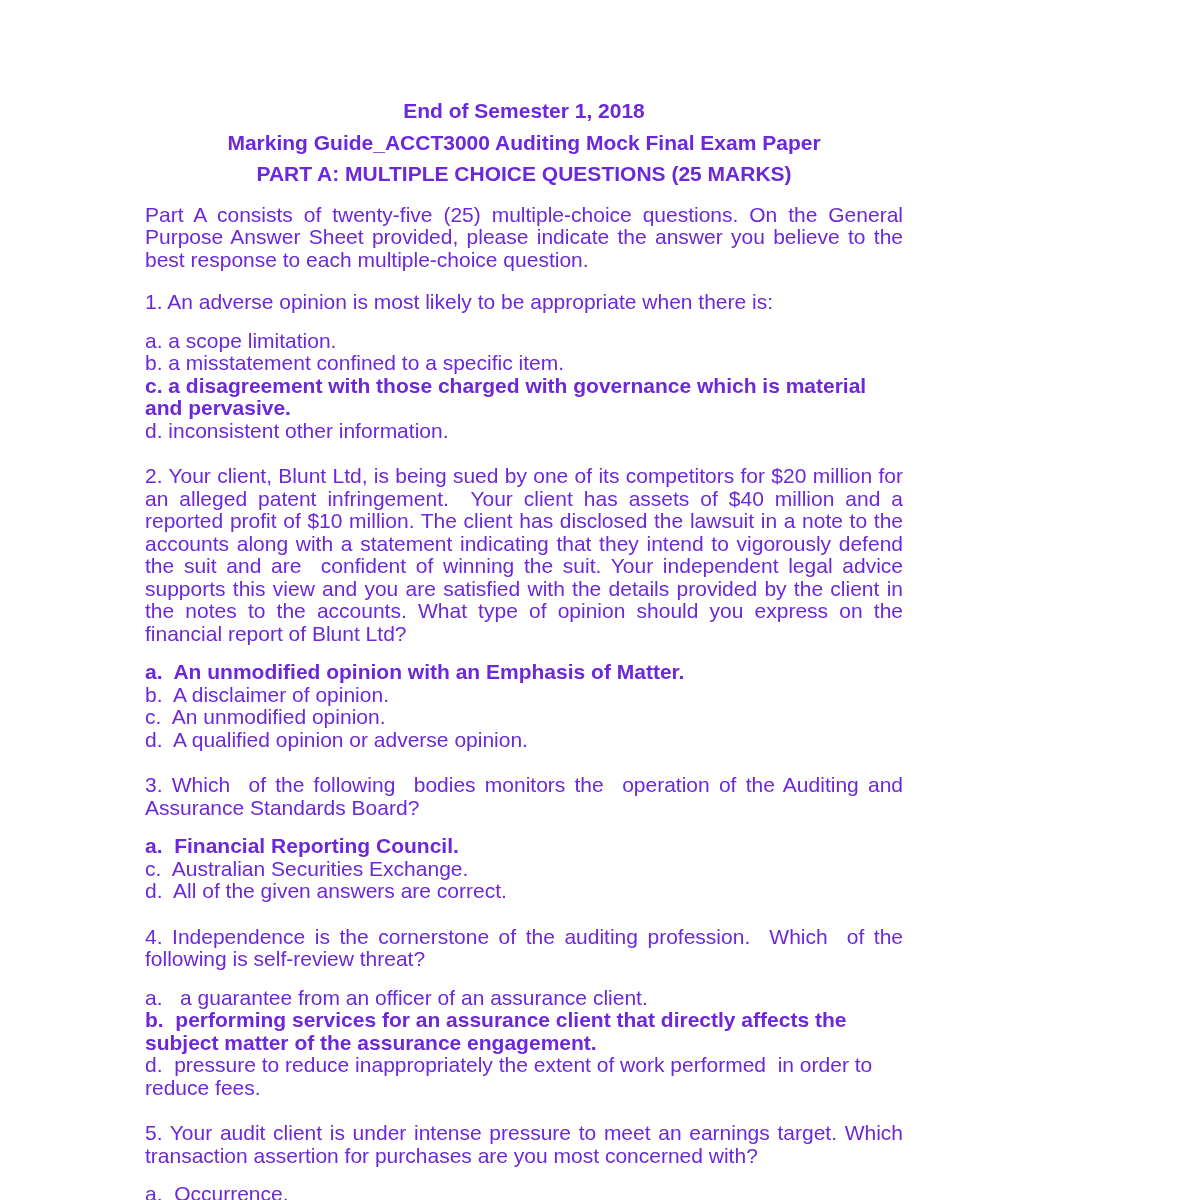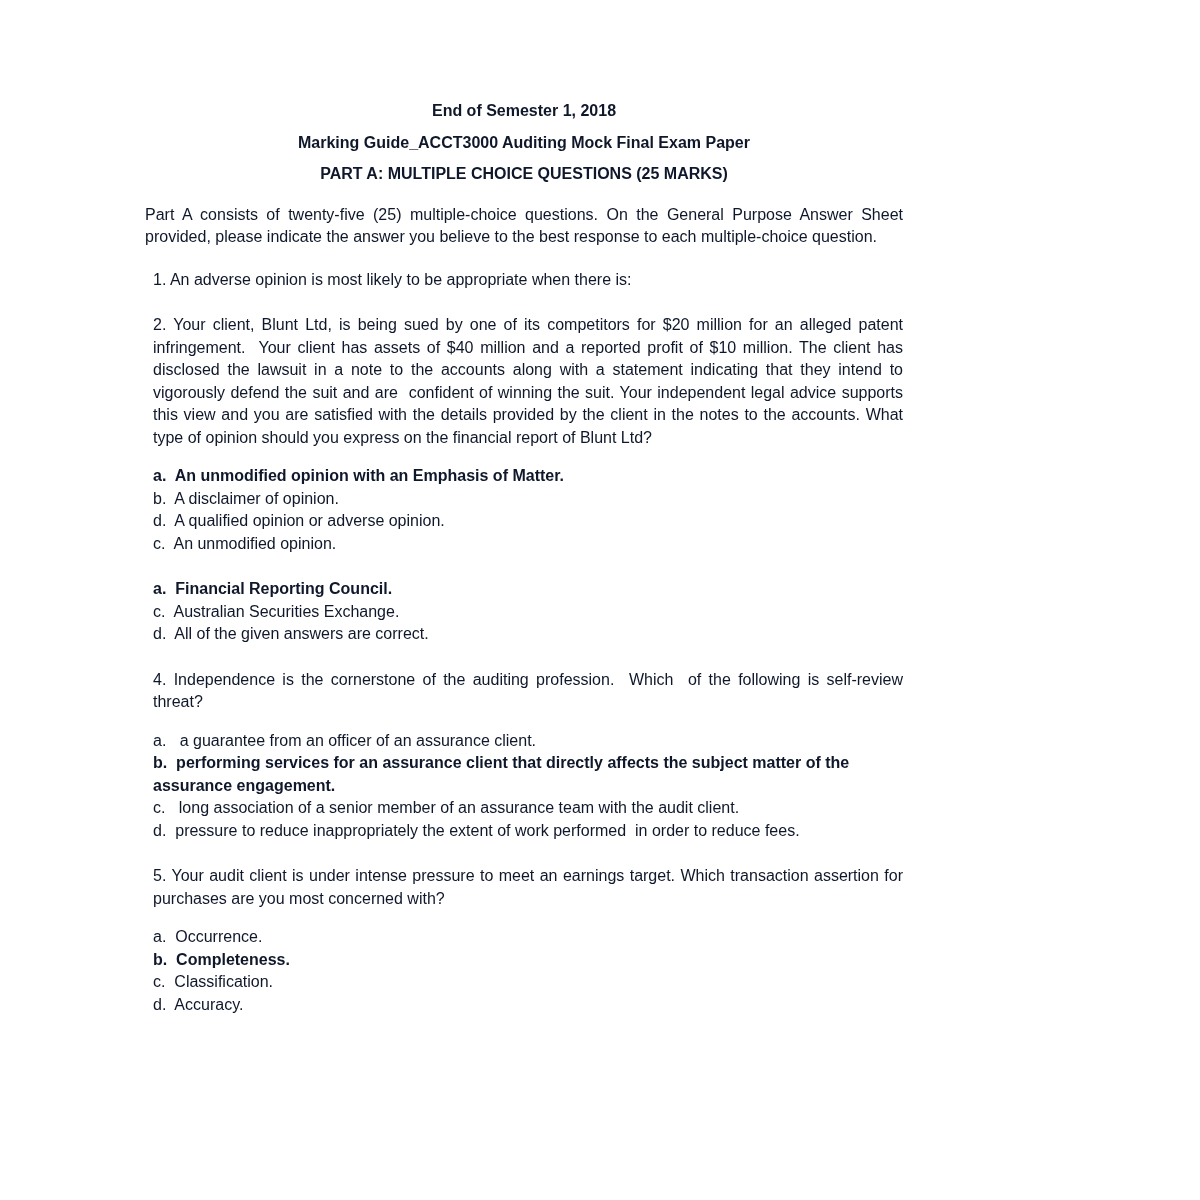--- a/index.html
+++ b/index.html
@@ -7,40 +7,40 @@
     padding: 0;
     background: #ffffff;
   }
   .page {
     width: 1048px;
     height: 1200px;
     background: #ffffff;
     box-sizing: border-box;
     padding: 100px 145px 60px 145px;
     font-family: "Liberation Sans", "DejaVu Sans", sans-serif;
-    font-size: 16px;
+    font-size: 21px;
     line-height: 22.5px;
-    color: #0f172a;
+    color: #6d28d9;
     overflow: hidden;
   }
   .title {
     text-align: center;
     font-weight: bold;
     margin: 0 0 9px 0;
   }
   .title.last {
     margin-bottom: 18px;
   }
   .intro {
     margin: 4px 0 20px 0;
     text-align: justify;
     white-space: pre-wrap;
   }
   .question {
-    margin: 0 0 23px 8px;
+    margin: 0 0 23px 0;
   }
   .q-text {
     margin: 0 0 16px 0;
     text-align: justify;
     white-space: pre-wrap;
   }
   .option {
     margin: 0;
     text-align: left;
     white-space: pre-wrap;
@@ -57,54 +57,63 @@
     <p class="title">End of Semester 1, 2018</p>
     <p class="title">Marking Guide_ACCT3000 Auditing Mock Final Exam Paper</p>
     <p class="title last">PART A: MULTIPLE CHOICE QUESTIONS (25 MARKS)</p>
   </header>
 
   <p class="intro">Part A consists of twenty-five (25) multiple-choice questions. On the General Purpose Answer Sheet provided, please indicate the answer you believe to the best response to each multiple-choice question.</p>
 
   <div id="questions">
   <div class="question">
     <p class="q-text">1. An adverse opinion is most likely to be appropriate when there is:</p>
+    <div class="options">
+  <p class="option">a. a scope limitation.</p>
+
+  <p class="option">b. a misstatement confined to a specific item.</p>
+
+  <p class="option bold">c. a disagreement with those charged with governance which is material and pervasive.</p>
+
+  <p class="option">d. inconsistent other information.</p>
+</div>
   </div>
 
   <div class="question">
     <p class="q-text">2. Your client, Blunt Ltd, is being sued by one of its competitors for $20 million for an alleged patent infringement.  Your client has assets of $40 million and a reported profit of $10 million. The client has disclosed the lawsuit in a note to the accounts along with a statement indicating that they intend to vigorously defend the suit and are  confident of winning the suit. Your independent legal advice supports this view and you are satisfied with the details provided by the client in the notes to the accounts. What type of opinion should you express on the financial report of Blunt Ltd?</p>
     <div class="options">
   <p class="option bold">a.  An unmodified opinion with an Emphasis of Matter.</p>
 
   <p class="option">b.  A disclaimer of opinion.</p>
 
+  <p class="option">c.  An unmodified opinion.</p>
+
   <p class="option">d.  A qualified opinion or adverse opinion.</p>
-
-  <p class="option">c.  An unmodified opinion.</p>
 </div>
   </div>
 
   <div class="question">
+    <p class="q-text">3. Which  of the following  bodies monitors the  operation of the Auditing and Assurance Standards Board?</p>
     <div class="options">
   <p class="option bold">a.  Financial Reporting Council.</p>
 
 
   <p class="option">c.  Australian Securities Exchange.</p>
 
   <p class="option">d.  All of the given answers are correct.</p>
 </div>
   </div>
 
   <div class="question">
     <p class="q-text">4. Independence is the cornerstone of the auditing profession.  Which  of the following is self-review threat?</p>
     <div class="options">
   <p class="option">a.   a guarantee from an officer of an assurance client.</p>
 
   <p class="option bold">b.  performing services for an assurance client that directly affects the subject matter of the assurance engagement.</p>
 
-  <p class="option">c.   long association of a senior member of an assurance team with the audit client.</p>
 
   <p class="option">d.  pressure to reduce inappropriately the extent of work performed  in order to reduce fees.</p>
 </div>
   </div>
 
   <div class="question">
     <p class="q-text">5. Your audit client is under intense pressure to meet an earnings target. Which transaction assertion for purchases are you most concerned with?</p>
     <div class="options">
   <p class="option">a.  Occurrence.</p>
 

